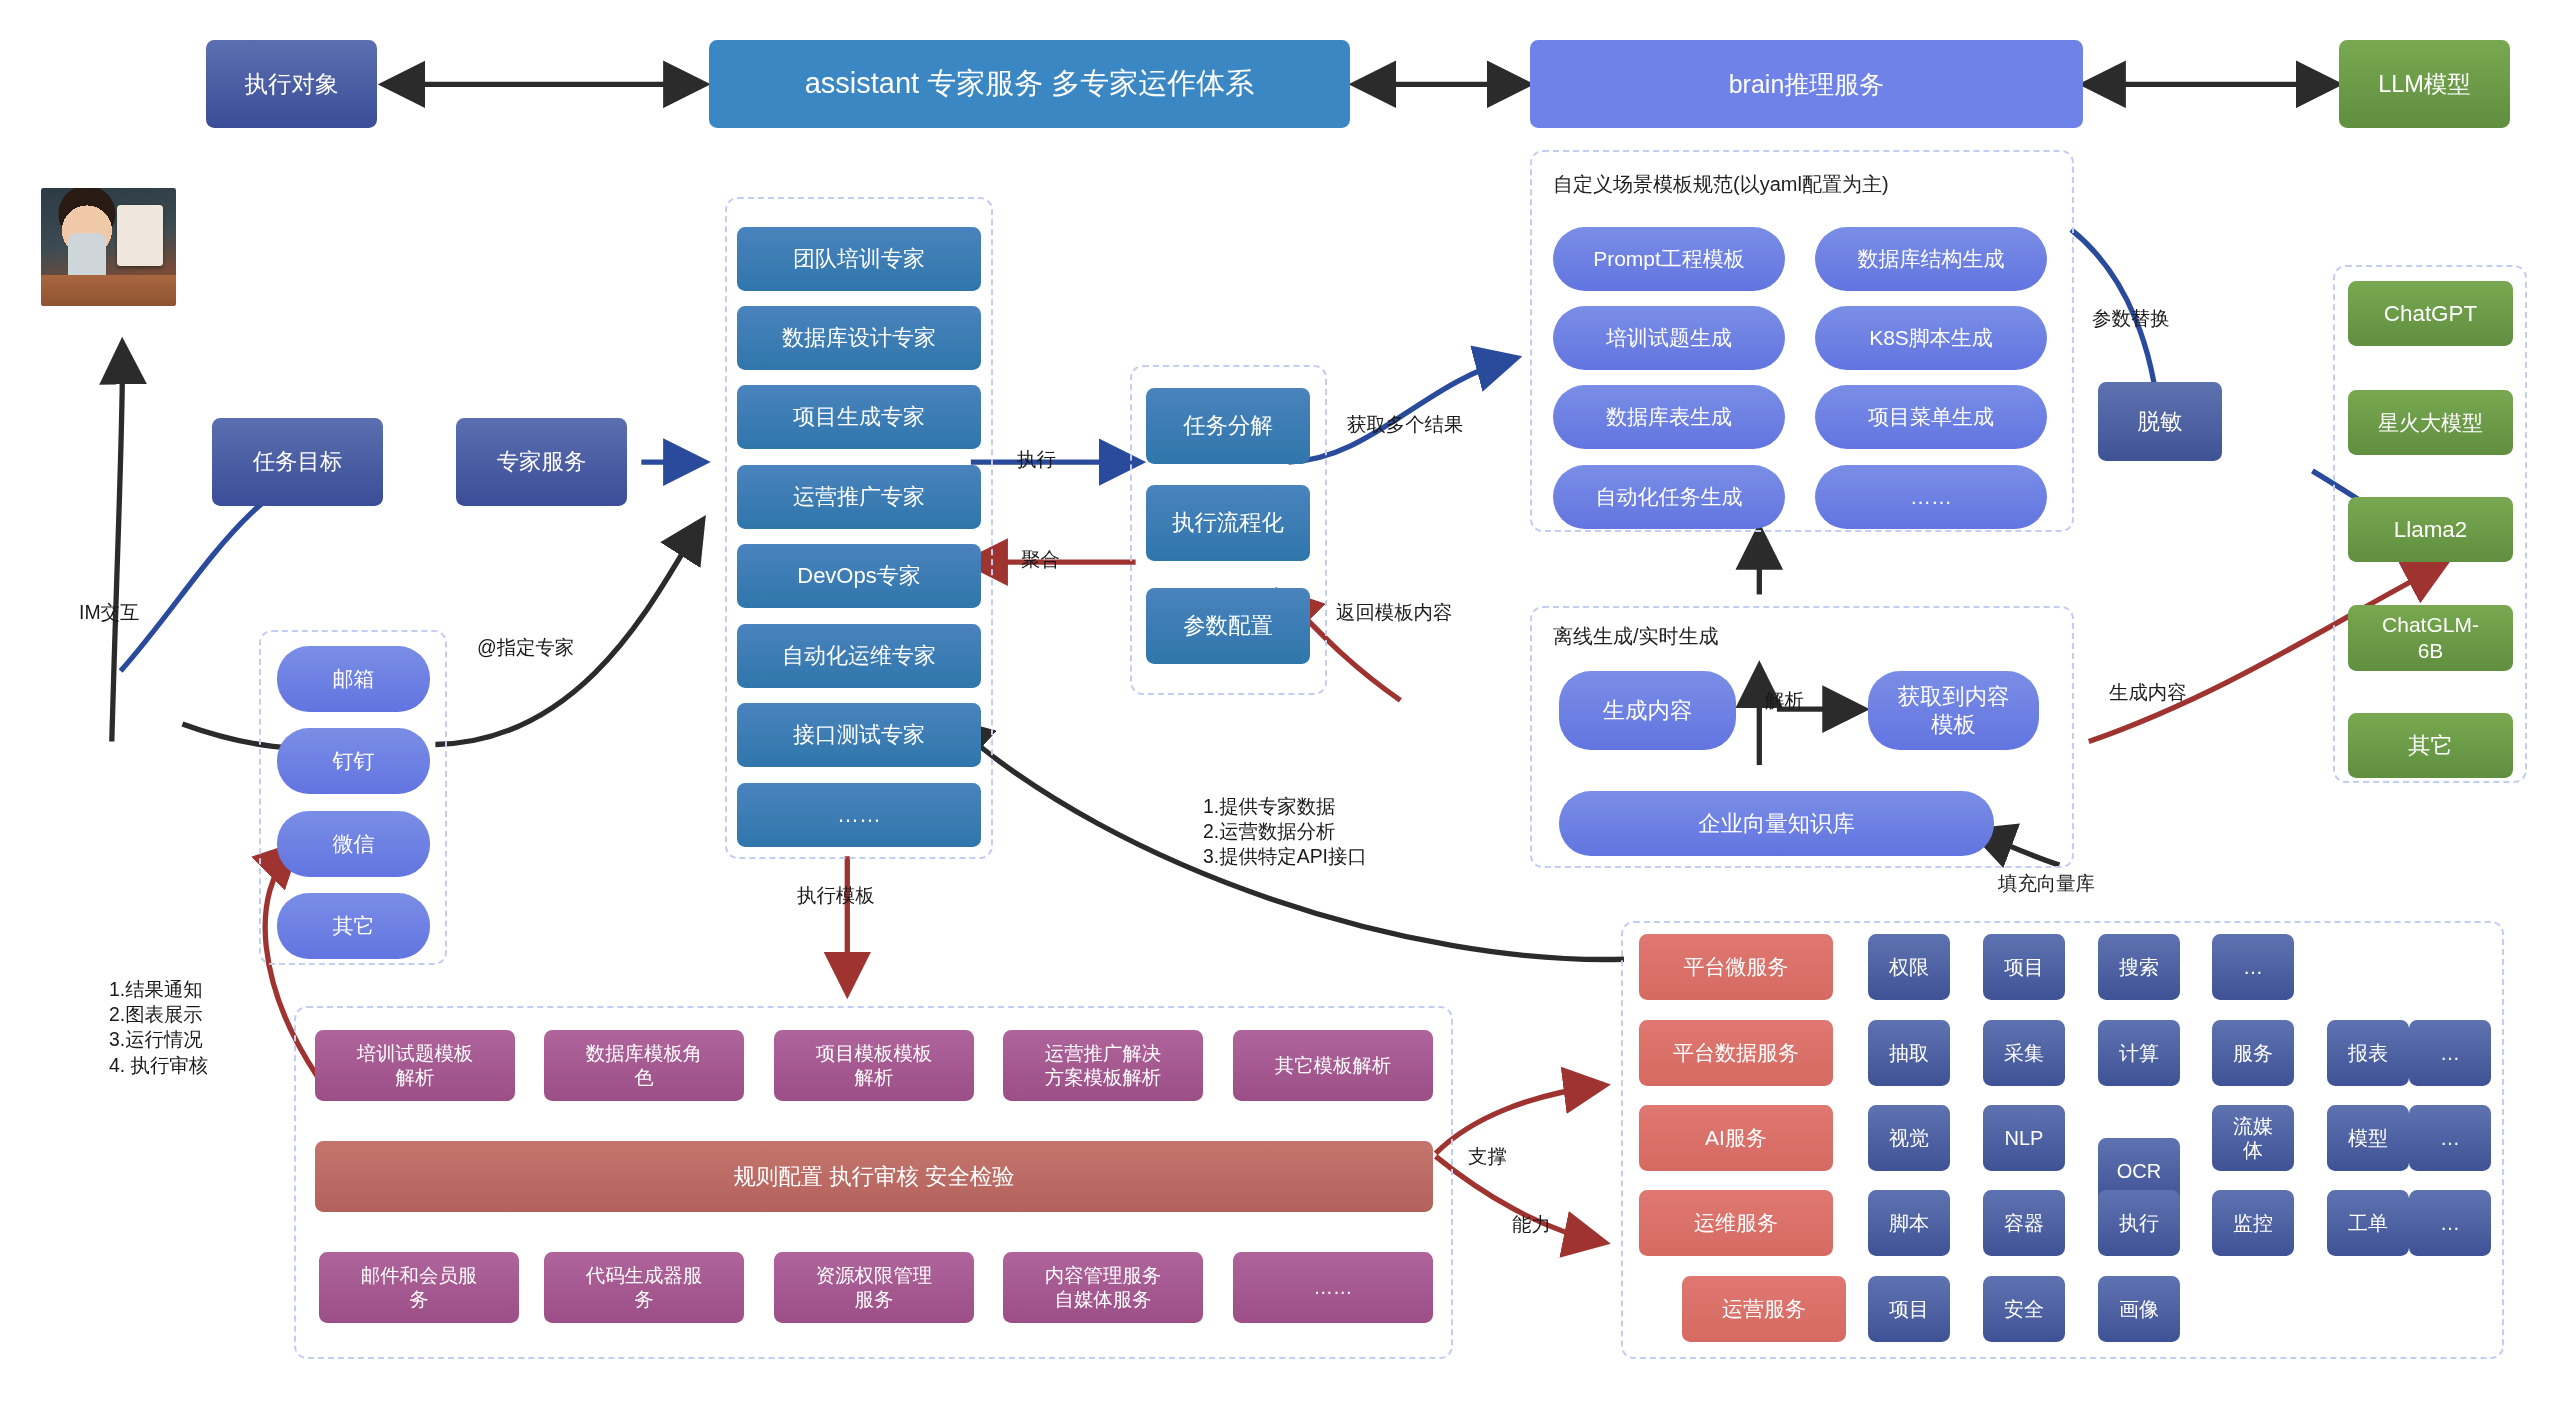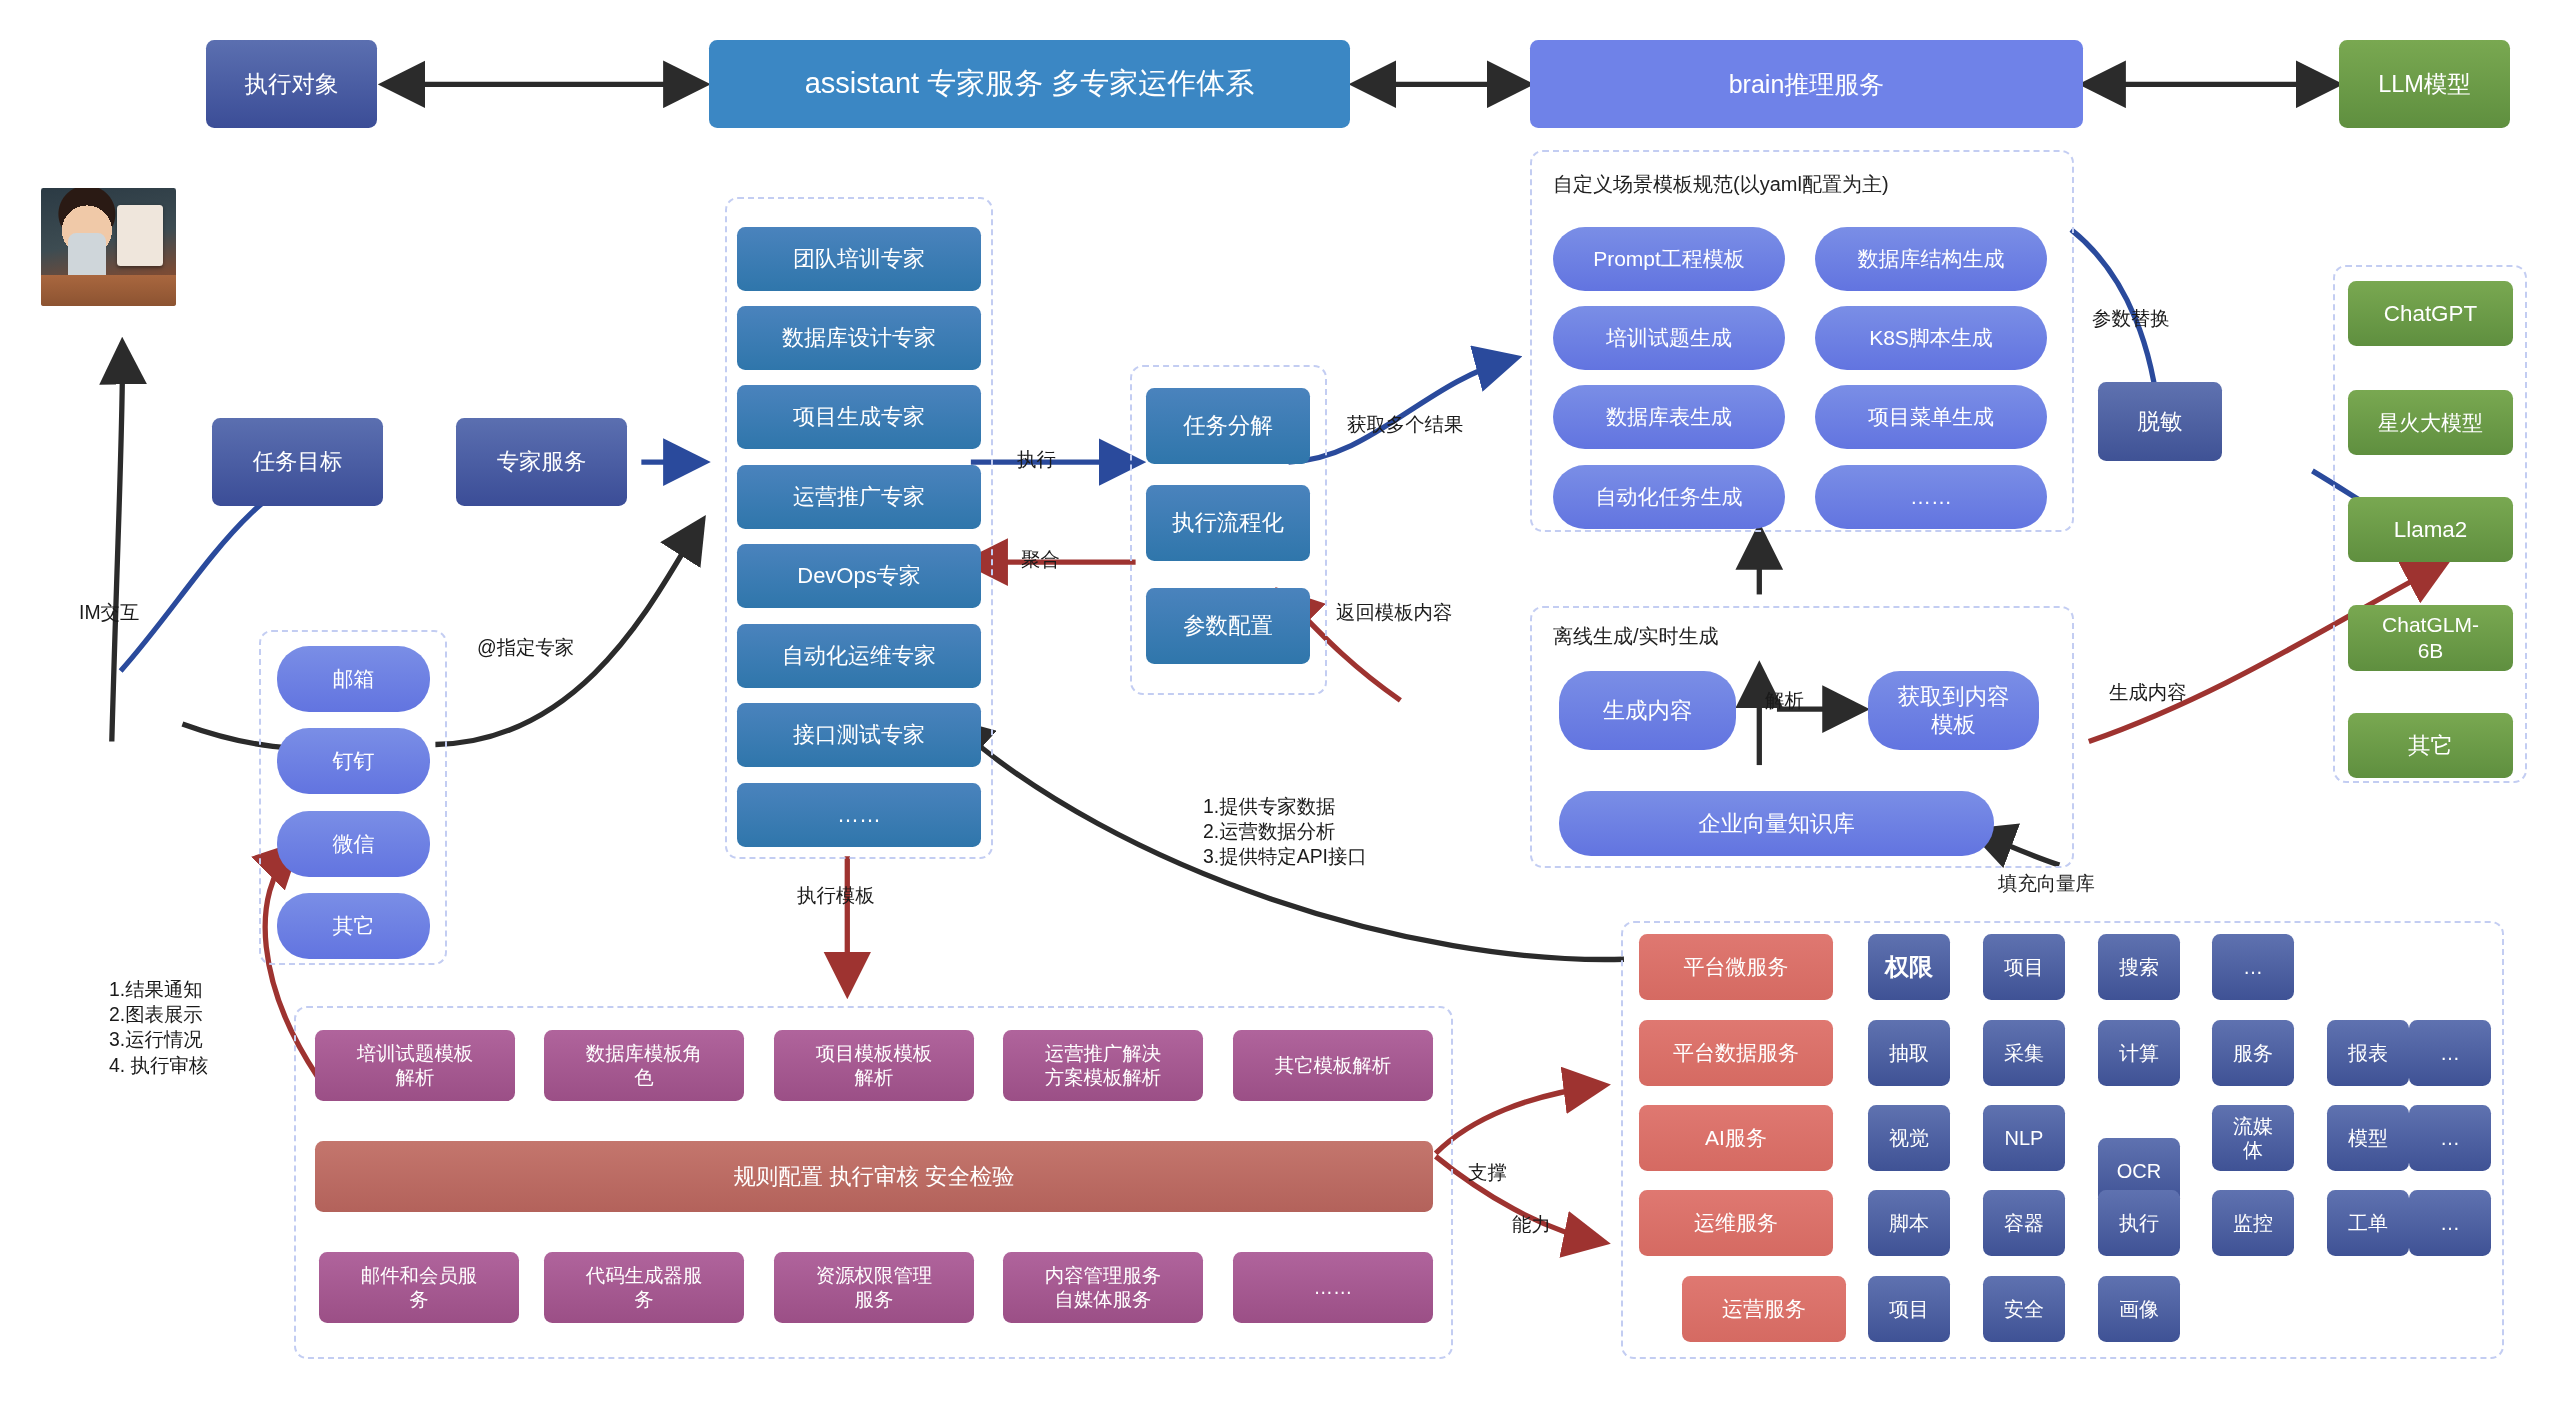--- a/index.html
+++ b/index.html
@@ -186,31 +186,31 @@
   <div class="box plum" style="left:319px;top:1252px;width:200px;height:71px;font-size:19.4px;">邮件和会员服
 务</div>
   <div class="box plum" style="left:544px;top:1252px;width:200px;height:71px;font-size:19.4px;">代码生成器服
 务</div>
   <div class="box plum" style="left:774px;top:1252px;width:200px;height:71px;font-size:19.4px;">资源权限管理
 服务</div>
   <div class="box plum" style="left:1003px;top:1252px;width:200px;height:71px;font-size:19.4px;">内容管理服务
 自媒体服务</div>
   <div class="box plum" style="left:1233px;top:1252px;width:200px;height:71px;font-size:19.4px;">……</div>
 
-  <div class="lab" style="left:1468px;top:1144px;margin-top:16px;">支撑</div>
+  <div class="lab" style="left:1468px;top:1144px;">支撑</div>
   <div class="lab" style="left:1512px;top:1212px;">能力</div>
   <div class="grp" style="left:1621px;top:921px;width:883px;height:438px;"></div>
 
   <div class="box coral" style="left:1639px;top:934px;width:194px;height:66px;font-size:21px;">平台微服务</div>
   <div class="box coral" style="left:1639px;top:1020px;width:194px;height:66px;font-size:21px;">平台数据服务</div>
   <div class="box coral" style="left:1639px;top:1105px;width:194px;height:66px;font-size:21px;">AI服务</div>
   <div class="box coral" style="left:1639px;top:1190px;width:194px;height:66px;font-size:21px;">运维服务</div>
   <div class="box coral" style="left:1639px;top:1276px;width:164px;height:66px;font-size:21px;margin-left:43px;">运营服务</div>
 
-  <div class="box slate" style="left:1868px;top:934px;width:82px;height:66px;font-size:24px;font-weight:bold;">权限</div>
+  <div class="box slate" style="left:1868px;top:934px;width:82px;height:66px;font-size:20px;">权限</div>
   <div class="box slate" style="left:1983px;top:934px;width:82px;height:66px;font-size:20px;">项目</div>
   <div class="box slate" style="left:2098px;top:934px;width:82px;height:66px;font-size:20px;">搜索</div>
   <div class="box slate" style="left:2212px;top:934px;width:82px;height:66px;font-size:20px;">…</div>
 
   <div class="box slate" style="left:1868px;top:1020px;width:82px;height:66px;font-size:20px;">抽取</div>
   <div class="box slate" style="left:1983px;top:1020px;width:82px;height:66px;font-size:20px;">采集</div>
   <div class="box slate" style="left:2098px;top:1020px;width:82px;height:66px;font-size:20px;">计算</div>
   <div class="box slate" style="left:2212px;top:1020px;width:82px;height:66px;font-size:20px;">服务</div>
   <div class="box slate" style="left:2327px;top:1020px;width:82px;height:66px;font-size:20px;">报表</div>
   <div class="box slate" style="left:2409px;top:1020px;width:82px;height:66px;font-size:20px;">…</div>

